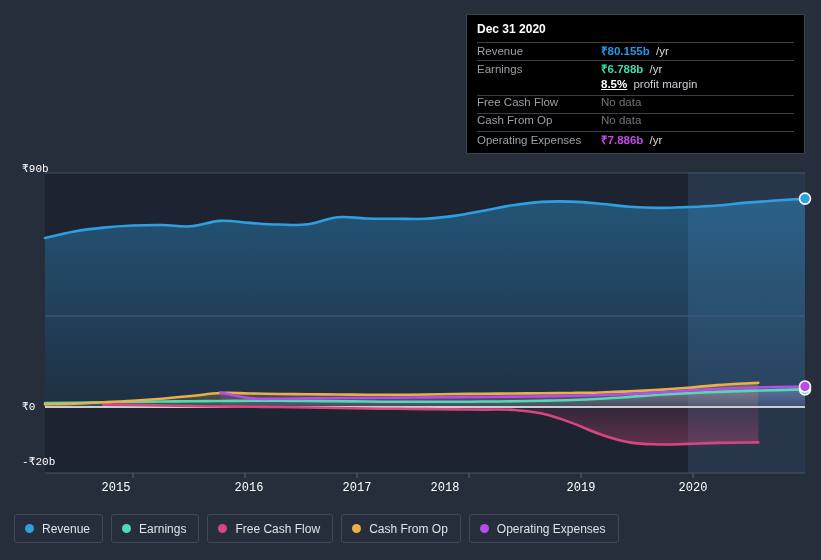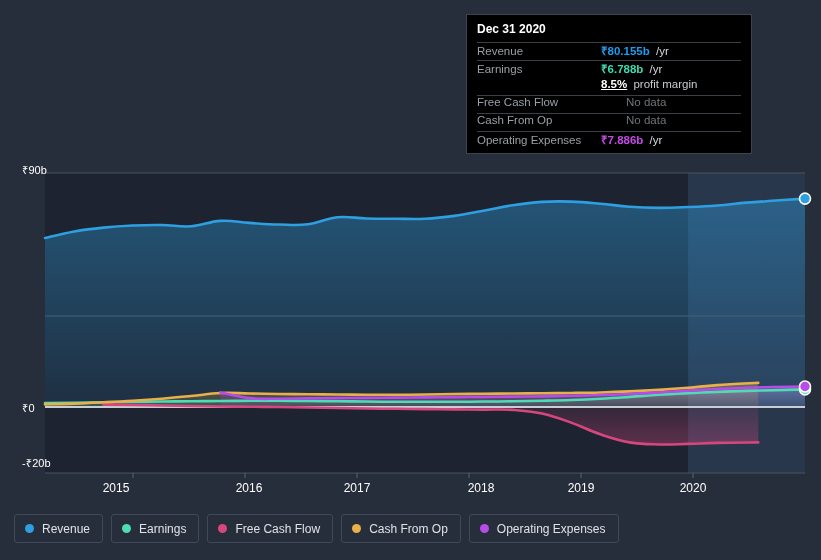--- a/index.html
+++ b/index.html
@@ -20,20 +20,21 @@
     inset: 0;
     background: #262d3b;
   }
 
   
   .chart-wrap {
     position: absolute;
     left: 0; top: 0;
     width: 664px;
     height: 505px;
+    font-family: Liberation Mono, monospace;
   }
   .chart-svg {
     position: absolute;
     left: 0; top: 0;
   }
 
   
   .ylabel {
     position: absolute;
     font-size: 11px;
@@ -48,21 +49,21 @@
     color: #ffffff;
     transform: translateX(-50%);
     white-space: nowrap;
   }
 
   
   .tooltip {
     position: absolute;
     left: 466px;
     top: 14px;
-    width: 286px;
+    width: 339px;
     background: #000000;
     border: 1px solid #3d4450;
     box-sizing: border-box;
     padding: 6px 10px 4px 10px;
   }
   .tt-title {
     font-size: 12px;
     font-weight: bold;
     color: #ffffff;
     padding: 1px 0 6px 0;
@@ -76,21 +77,21 @@
   }
   .tt-row.noline { border-top: none; }
   .tt-key {
     width: 124px;
     color: #9aa0a6;
     flex: none;
   }
   .tt-val { color: #d8dade; }
   .tt-val .num { font-weight: bold; }
   .tt-val .unit { color: #d8dade; font-weight: normal; }
-  .tt-nodata { color: #70757a; margin-left: 25px; }
+  .tt-nodata { color: #70757a; }
   .tt-margin-label { color: #c8cbd0; font-weight: normal; }
 
   
   .legend {
     position: absolute;
     left: 14px;
     top: 514px;
     display: flex;
     gap: 8px;
   }
@@ -193,21 +194,21 @@
 
     <div id="ylabels">
         <div class="ylabel" style="left: 22px; top: 162px;">₹90b</div>
         <div class="ylabel" style="left: 22px; top: 400px;">₹0</div>
         <div class="ylabel" style="left: 22px; top: 455px;">-₹20b</div>
       </div>
     <div id="xlabels">
         <div class="xlabel" style="left: 116px; top: 481px;">2015</div>
         <div class="xlabel" style="left: 249px; top: 481px;">2016</div>
         <div class="xlabel" style="left: 357px; top: 481px;">2017</div>
-        <div class="xlabel" style="left: 481px; top: 481px;">2018</div>
+        <div class="xlabel" style="left: 445px; top: 481px;">2018</div>
         <div class="xlabel" style="left: 581px; top: 481px; text-align: center;">2019</div>
         <div class="xlabel" style="left: 693px; top: 481px;">2020</div>
       </div>
   </div>
 
   <div class="tooltip">
     <div class="tt-title">Dec 31 2020</div>
     <div id="tt-rows">
         <div class="tt-row">
           <div class="tt-key">Revenue</div>

